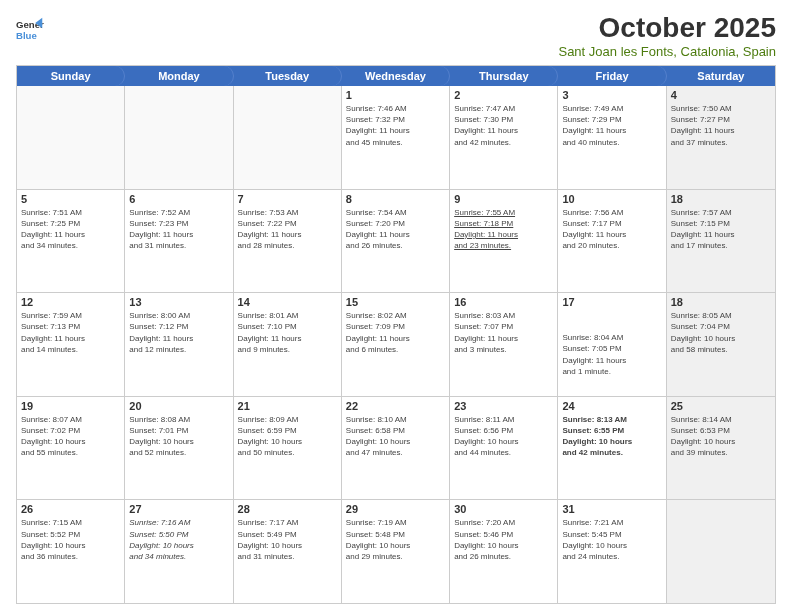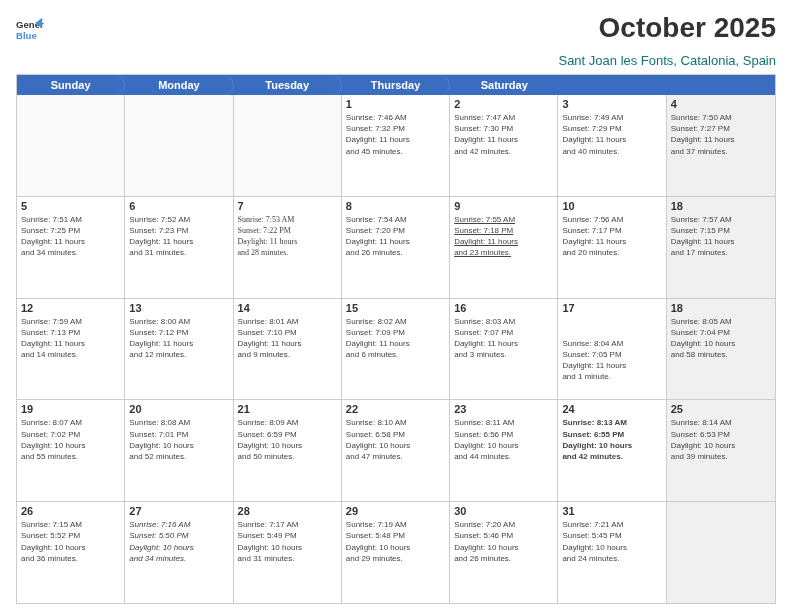--- a/index.html
+++ b/index.html
@@ -36,22 +36,21 @@
     .title-block {
       text-align: right;
     }
     .month-title {
       font-size: 28px;
       font-weight: bold;
       color: #333;
     }
     .subtitle {
       font-size: 13px;
-      color: #0f766e;
-      margin-top: 9px;
+      color: #4d7c0f;
     }
     .calendar {
       flex: 1;
       display: flex;
       flex-direction: column;
       border: 1px solid #ccc;
     }
     .day-headers {
       display: grid;
       grid-template-columns: repeat(7, 1fr);
@@ -119,21 +118,23 @@
       <div class="month-title">October 2025</div>
       <div class="subtitle">Sant Joan les Fonts, Catalonia, Spain</div>
     </div>
   </div>
 
   <div class="calendar">
     <div class="day-headers">
     <div class="day-header">Sunday</div>
         <div class="day-header">Monday</div>
         <div class="day-header">Tuesday</div>
+        <div class="day-header">Wednesday</div>
         <div class="day-header">Thursday</div>
+        <div class="day-header">Friday</div>
         <div class="day-header">Saturday</div>
       </div>
     <div class="calendar-body">
     <div class="week-row">
           <div class="day-cell empty"></div>
           <div class="day-cell empty"></div>
           <div class="day-cell empty"></div>
           <div class="day-cell">
             <div class="day-num">1</div>
             <div class="day-info" style="white-space: pre-line;">Sunrise: 7:46 AM
@@ -173,21 +174,21 @@
           </div>
           <div class="day-cell">
             <div class="day-num">6</div>
             <div class="day-info" style="white-space: pre-line;">Sunrise: 7:52 AM
 Sunset: 7:23 PM
 Daylight: 11 hours
 and 31 minutes.</div>
           </div>
           <div class="day-cell">
             <div class="day-num">7</div>
-            <div class="day-info" style="white-space: pre-line; font-family: Liberation Serif, serif;">Sunrise: 7:53 AM
+            <div class="day-info" style="white-space: pre-line;">Sunrise: 7:53 AM
 Sunset: 7:22 PM
 Daylight: 11 hours
 and 28 minutes.</div>
           </div>
           <div class="day-cell">
             <div class="day-num">8</div>
             <div class="day-info" style="white-space: pre-line;">Sunrise: 7:54 AM
 Sunset: 7:20 PM
 Daylight: 11 hours
 and 26 minutes.</div>

